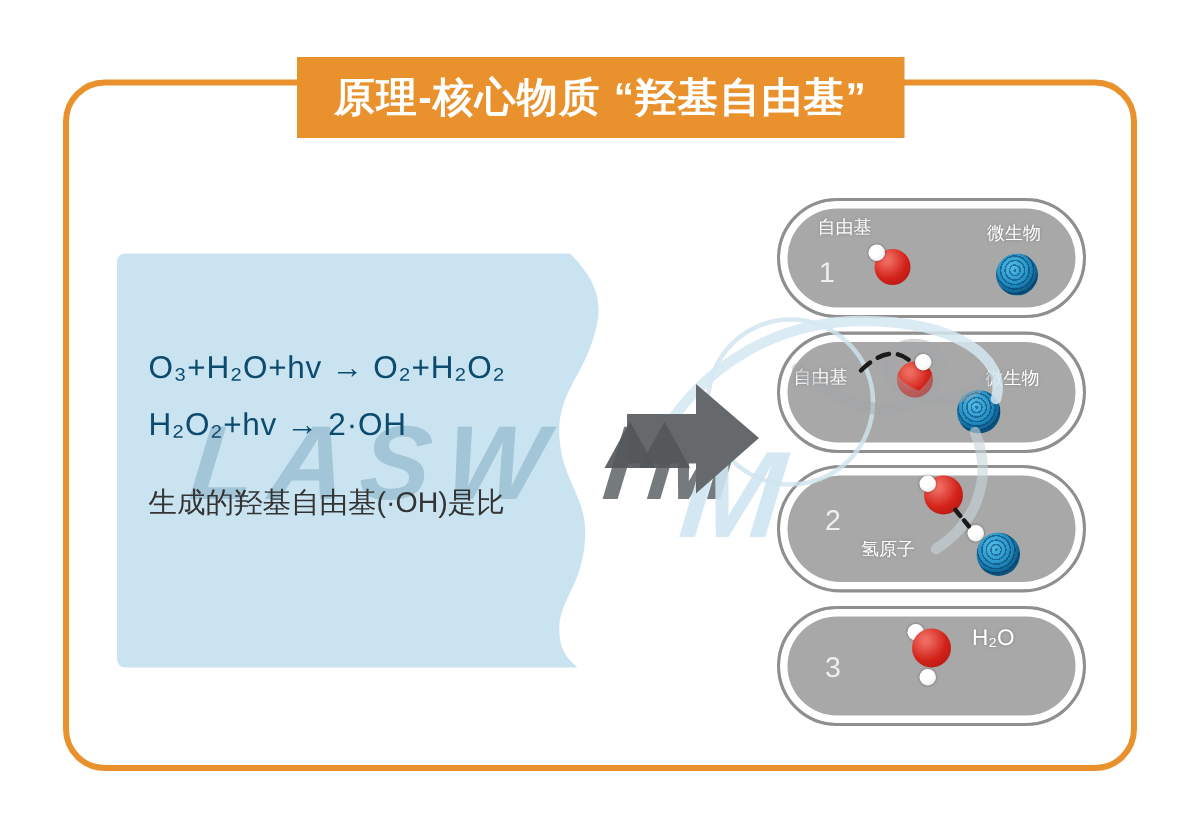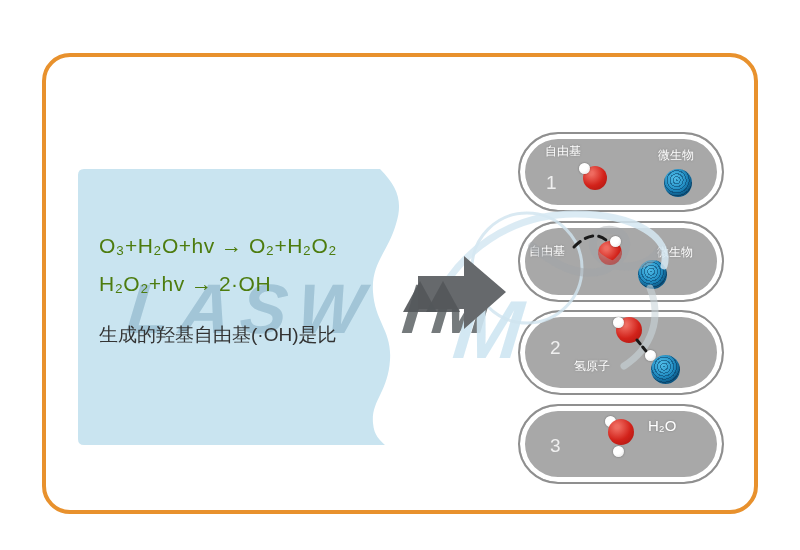--- a/index.html
+++ b/index.html
@@ -13,21 +13,21 @@
           z-index:8;display:flex;align-items:center;justify-content:center;}
   .banner span{color:#ffffff;font-size:27px;font-weight:bold;letter-spacing:1px;}
   
   .layer{position:absolute;left:0;top:0;width:800px;height:550px;pointer-events:none;}
   .panel-svg{z-index:2;}
   .wm-svg{z-index:3;}
   .swirl-svg{z-index:5;}
   .dash-svg{z-index:7;}
   .arrow-svg{z-index:6;}
   
-  .eq{position:absolute;left:99px;color:#4d7c0f;font-size:21px;letter-spacing:.5px;z-index:4;white-space:nowrap;}
+  .eq{position:absolute;left:99px;color:#0c4a6e;font-size:21px;letter-spacing:.5px;z-index:4;white-space:nowrap;}
   .eq1{top:234px;}
   .eq2{top:272px;}
   .note{position:absolute;left:99px;color:#333333;font-size:19px;z-index:4;white-space:nowrap;}
   .n1{top:322px;}
   .n2{top:352px;}
   
   .capsule{position:absolute;left:518px;width:202px;background:#A8A8A8;
            border:2px solid #8f8f8f;border-radius:999px;
            box-shadow:inset 0 0 0 5px #ffffff;z-index:4;}
   .cap-label{position:absolute;color:#ffffff;font-size:12px;white-space:nowrap;
@@ -44,20 +44,23 @@
               radial-gradient(circle at 38% 32%, #4cb9e5 5%, #1b86bd 55%, #0c5a88 100%);
             box-shadow:inset -2px -3px 5px rgba(0,35,65,.45);}
 </style>
 </head>
 <body>
 
 <div class="canvas">
 
   <div class="frame"></div>
 
+  <div class="banner">
+    <span>原理-核心物质 “羟基自由基”</span>
+  </div>
 
   <svg class="layer panel-svg" viewBox="0 0 800 550">
     <path d="M 84 169 L 380 169
              C 398 187, 403 202, 396 224
              C 388 252, 371 263, 373 292
              C 375 322, 392 331, 390 360
              C 388 392, 371 401, 373 423
              C 374 436, 380 440, 385 445
              L 84 445 Q 78 445 78 439 L 78 175 Q 78 169 84 169 Z" fill="#C9E4F0"></path>
   </svg>

